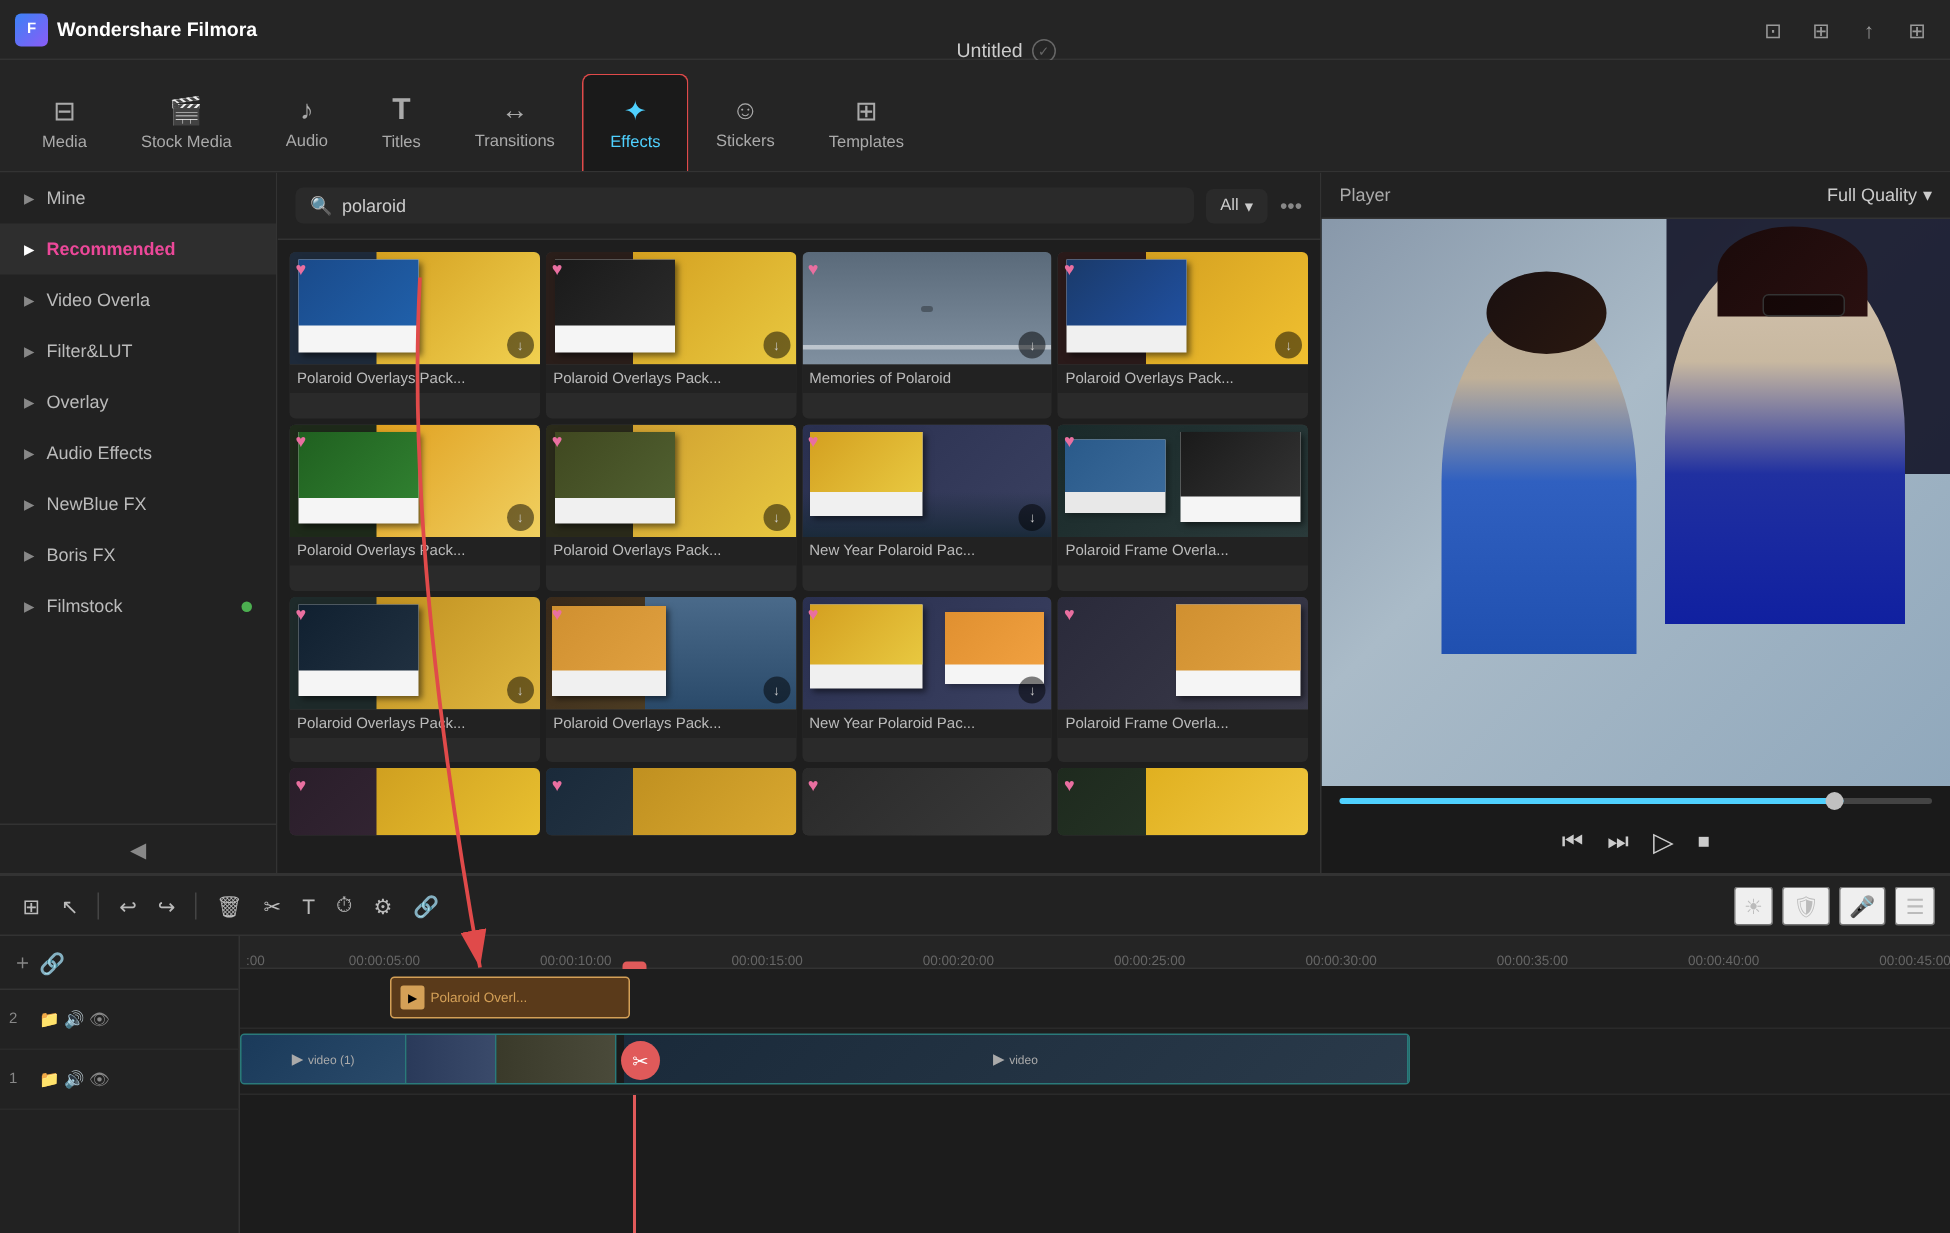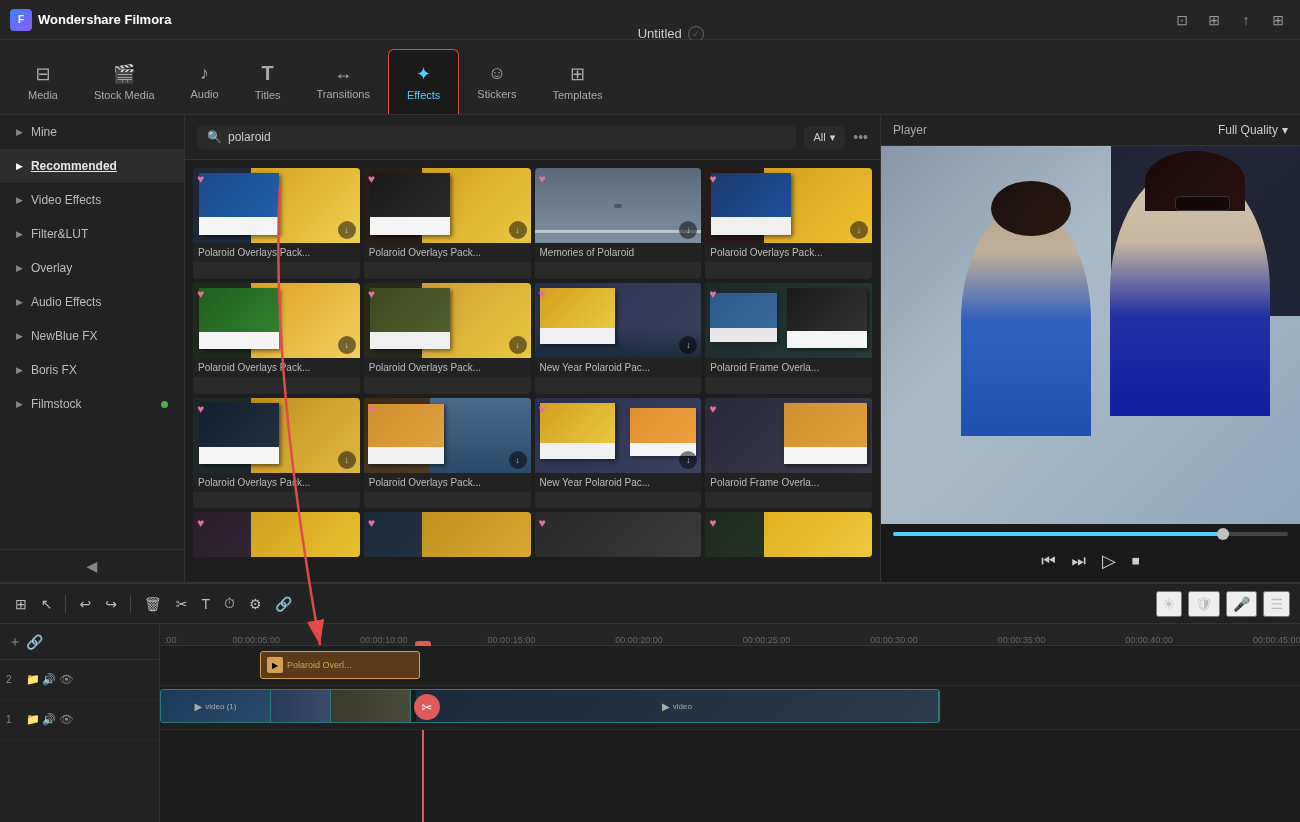--- a/index.html
+++ b/index.html
@@ -166,25 +166,25 @@
 
 <div class="main-area">
 
   <div class="sidebar">
     <div class="sidebar-item">
       <span class="sidebar-arrow">▶</span>
       <span>Mine</span>
     </div>
     <div class="sidebar-item active">
       <span class="sidebar-arrow" style="color:#fff;">▶</span>
-      <span style="color:#e5e5e5;font-weight:600;text-decoration:underline;">Recommended</span>
-    </div>
-    <div class="sidebar-item">
-      <span class="sidebar-arrow">▶</span>
-      <span>Video Effects</span>
+      <span style="color:#ec4899;font-weight:600;">Recommended</span>
+    </div>
+    <div class="sidebar-item">
+      <span class="sidebar-arrow">▶</span>
+      <span>Video Overla</span>
     </div>
     <div class="sidebar-item">
       <span class="sidebar-arrow">▶</span>
       <span>Filter&amp;LUT</span>
     </div>
     <div class="sidebar-item">
       <span class="sidebar-arrow">▶</span>
       <span>Overlay</span>
     </div>
     <div class="sidebar-item">

